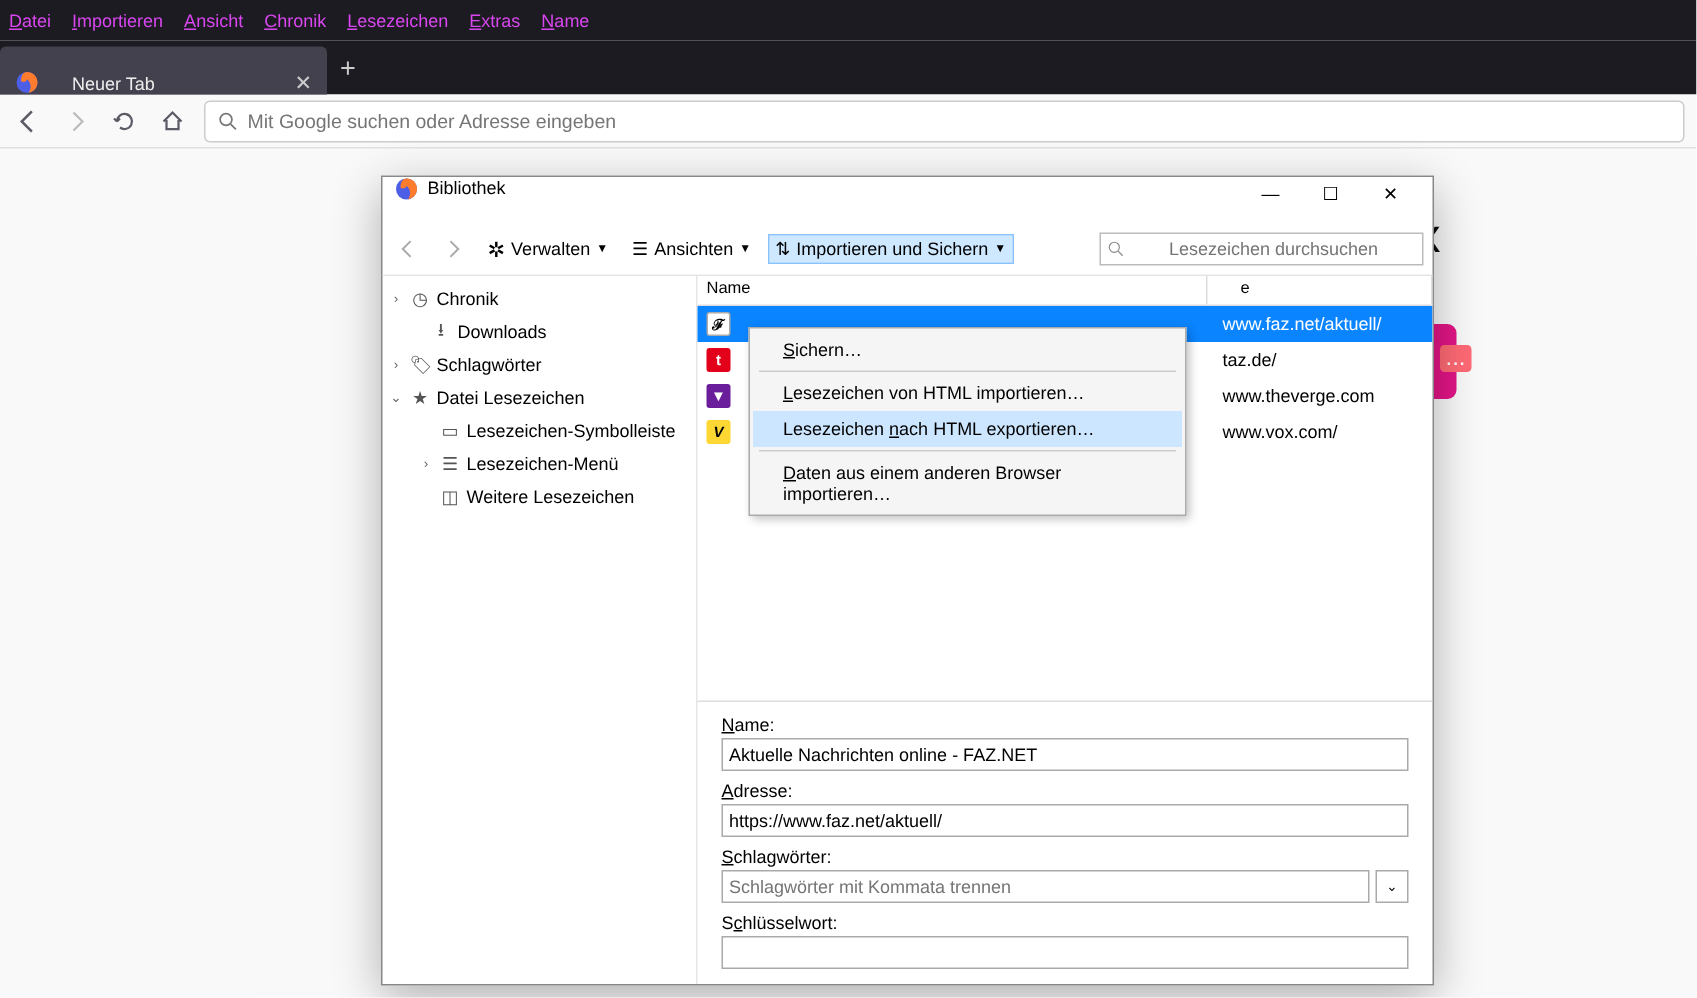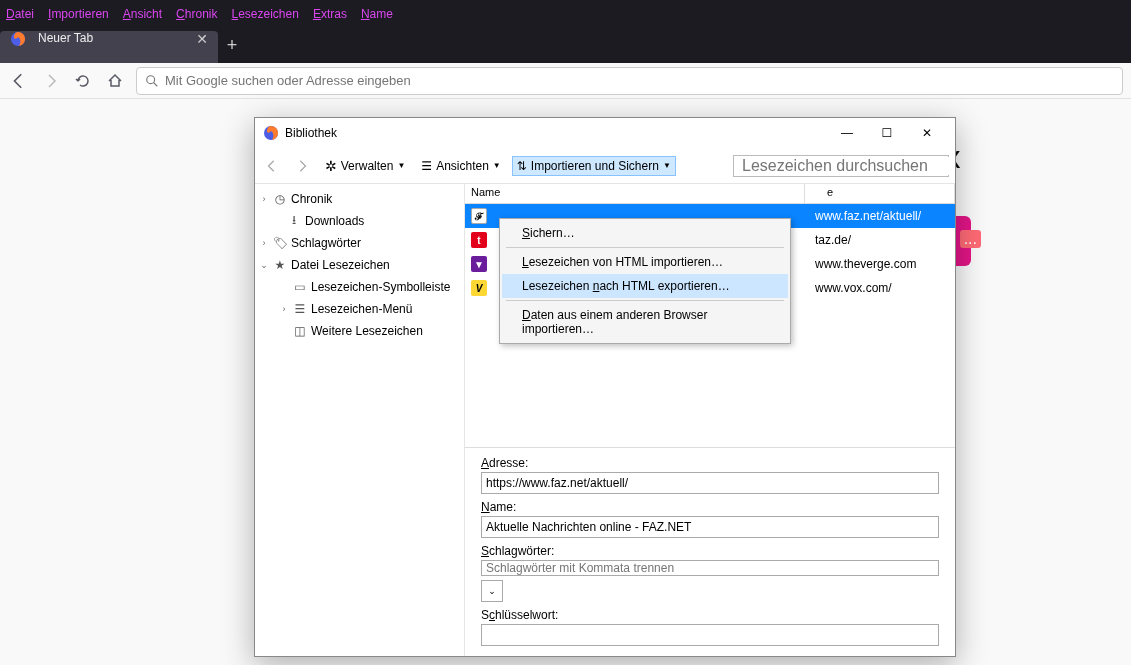--- a/index.html
+++ b/index.html
@@ -5,21 +5,21 @@
 * { box-sizing: border-box; margin: 0; padding: 0; font-family: "Segoe UI", Tahoma, sans-serif; }
 body { width: 1131px; height: 665px; background: #f9f9fa; overflow: hidden; position: relative; }
 
 
 .menubar { background: #1c1b22; height: 27px; display: flex; align-items: center; padding: 0 6px; gap: 14px; }
 .menubar span { color: #d946ef; font-size: 12px; cursor: default; }
 .menubar span::first-letter { text-decoration: underline; }
 
 
 .tabstrip { background: #1c1b22; height: 36px; display: flex; align-items: center; }
-.tab { background: #42414d; height: 32px; width: 218px; display: flex; align-items: flex-start; padding: 0 10px; margin-top: 4px; border-top-left-radius: 4px; border-top-right-radius: 4px; color: #eee; font-size: 12px; gap: 12px; }
+.tab { background: #42414d; height: 32px; width: 218px; display: flex; align-items: flex-end; padding: 0 10px; margin-top: 4px; border-top-left-radius: 4px; border-top-right-radius: 4px; color: #eee; font-size: 12px; gap: 22px; }
 .tab .ficon { width: 16px; height: 16px; }
 .tab .close { margin-left: auto; color: #ccc; font-size: 14px; }
 .newtab { color: #ccc; width: 28px; text-align: center; font-size: 18px; }
 
 
 .navbar { background: #f9f9fa; height: 36px; display: flex; align-items: center; padding: 0 8px; gap: 10px; border-bottom: 1px solid #e1e1e2; }
 .navbtn { width: 22px; height: 22px; display: flex; align-items: center; justify-content: center; color: #5b5b66; }
 .navbtn.disabled { color: #bbb; }
 .urlbar { flex: 1; height: 28px; border: 1px solid #ccc; border-radius: 4px; display: flex; align-items: center; padding: 0 8px; gap: 6px; background: #fff; }
 .urlbar input { border: none; outline: none; flex: 1; font-size: 13px; color: #888; background: transparent; }
@@ -29,32 +29,32 @@
 .promo { position: absolute; right: 20px; top: 40px; width: 300px; color: #0c0c0d; }
 .promo h1 { font-size: 32px; font-weight: 300; }
 .promo .pimg { width: 60px; height: 50px; background: #e31587; border-radius: 6px; position: relative; margin: 40px 0 0 100px; }
 .promo .pimg::after { content: "..."; color: #fff; position: absolute; right: -10px; top: 14px; background: #ff6a75; padding: 0 4px; border-radius: 3px; font-size: 16px; }
 .promo h2 { font-size: 17px; margin: 16px 0 8px; font-weight: 600; }
 .promo p { font-size: 13px; line-height: 1.5; color: #484851; }
 .promo button { margin-top: 18px; background: #ededf0; border: none; padding: 8px 14px; font-size: 13px; border-radius: 2px; }
 
 
 .dialog { position: absolute; left: 254px; top: 117px; width: 702px; height: 540px; background: #fff; border: 1px solid #888; box-shadow: 0 8px 30px rgba(0,0,0,0.3); display: flex; flex-direction: column; }
-.dlg-titlebar { height: 30px; display: flex; align-items: center; padding: 0 8px; font-size: 12px; }
+.dlg-titlebar { height: 30px; display: flex; padding: 0 8px; font-size: 12px; }
 .dlg-titlebar .ticon { width: 16px; height: 16px; margin-right: 6px; }
 .dlg-titlebar .wctrl { margin-left: auto; display: flex; gap: 0; }
 .dlg-titlebar .wctrl div { width: 40px; height: 22px; display: flex; align-items: center; justify-content: center; font-size: 12px; }
 
 .dlg-toolbar { height: 36px; display: flex; align-items: center; padding: 0 6px; gap: 8px; border-bottom: 1px solid #e5e5e5; font-size: 12px; }
 .tbtn { display: flex; align-items: center; gap: 4px; padding: 2px 4px; }
 .tbtn.active { background: #cde8ff; outline: 1px solid #88c3ff; }
 .tbtn .gear { font-size: 14px; }
 .tbtn .caret { font-size: 8px; }
 .tsearch { margin-left: auto; width: 216px; height: 22px; border: 1px solid #bbb; display: flex; align-items: center; padding: 0 4px; gap: 4px; }
-.tsearch input { border: none; outline: none; flex: 1; font-size: 16px; color: #888; }
+.tsearch input { border: none; outline: none; flex: 1; font-size: 12px; color: #888; text-align: center; }
 
 .dlg-body { display: flex; flex: 1; overflow: hidden; }
 .tree { width: 210px; border-right: 1px solid #e5e5e5; padding: 4px 0; font-size: 12px; }
 .titem { display: flex; align-items: center; height: 22px; padding: 0 4px; gap: 4px; }
 .titem .exp { width: 10px; font-size: 9px; color: #666; text-align: center; }
 .titem .ticon2 { width: 14px; text-align: center; color: #555; }
 .titem.indent1 { padding-left: 18px; }
 .titem.indent2 { padding-left: 38px; }
 
 .listwrap { flex: 1; display: flex; flex-direction: column; }
@@ -78,21 +78,21 @@
 .ddmenu .mi.hl { background: #cce6ff; }
 .ddmenu .mi .sub { position: absolute; right: 10px; }
 .ddmenu hr { border: none; border-top: 1px solid #ccc; margin: 2px 4px; }
 .ddmenu .mi span { text-decoration: underline; }
 
 .details { border-top: 1px solid #ddd; padding: 8px 16px 4px; font-size: 12px; }
 .details .fld { margin-bottom: 6px; }
 .details .fld label { display: block; margin-bottom: 2px; }
 .details .fld label span { text-decoration: underline; }
 .details input { width: 100%; height: 22px; border: 1px solid #aaa; padding: 0 4px; font-size: 12px; }
-.details .tagrow { display: flex; gap: 4px; flex-direction: column; }
+.details .tagrow { display: flex; gap: 4px; }
 .details .tagrow input { flex: 1; }
 .details .dd { width: 22px; height: 22px; border: 1px solid #aaa; display: flex; align-items: center; justify-content: center; font-size: 9px; }
 
 svg { display: block; }
 </style>
 </head>
 <body>
 
 <div class="menubar">
   <span>Datei</span>
@@ -273,26 +273,26 @@
       <div class="listrow">
         <div class="favicon f4">V</div>
           <div class="nametxt"></div>
           <div class="urltxt">www.vox.com/</div>
       </div>
 
       <div style="flex:1;"></div>
 
       <div class="details">
         <div class="fld">
+          <label><span>N</span>ame:</label>
+          <input value="Aktuelle Nachrichten online - FAZ.NET" style="">
+        </div>
+        <div class="fld">
           <label><span>A</span>dresse:</label>
           <input value="https://www.faz.net/aktuell/" style="">
-        </div>
-        <div class="fld">
-          <label><span>N</span>ame:</label>
-          <input value="Aktuelle Nachrichten online - FAZ.NET" style="">
         </div>
         <div class="fld">
           <label><span>S</span>chlagwörter:</label>
           <div class="tagrow">
             <input placeholder="Schlagwörter mit Kommata trennen" style="">
             <div class="dd">⌄</div>
           </div>
         </div>
         <div class="fld">
           <label>S<span>c</span>hlüsselwort:</label>

